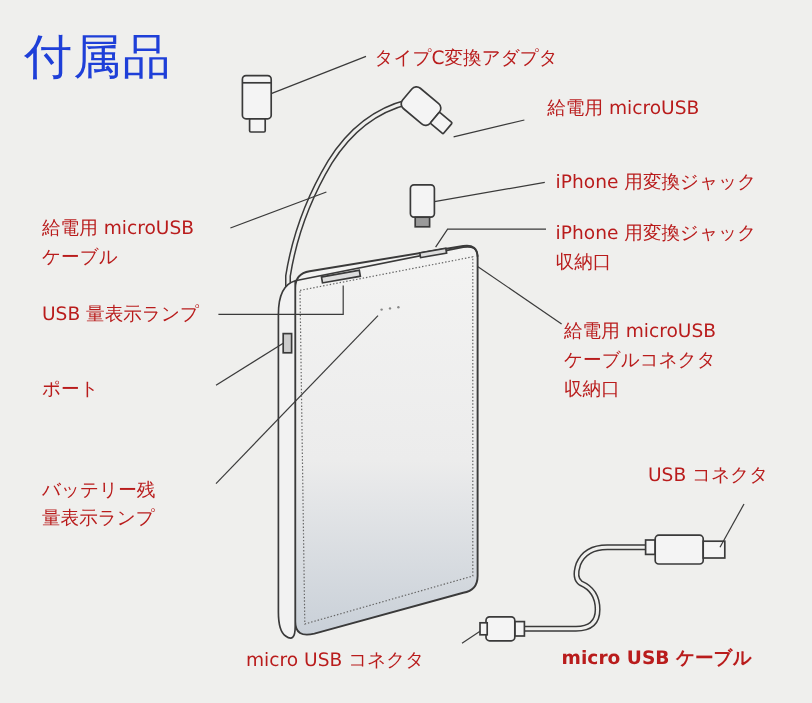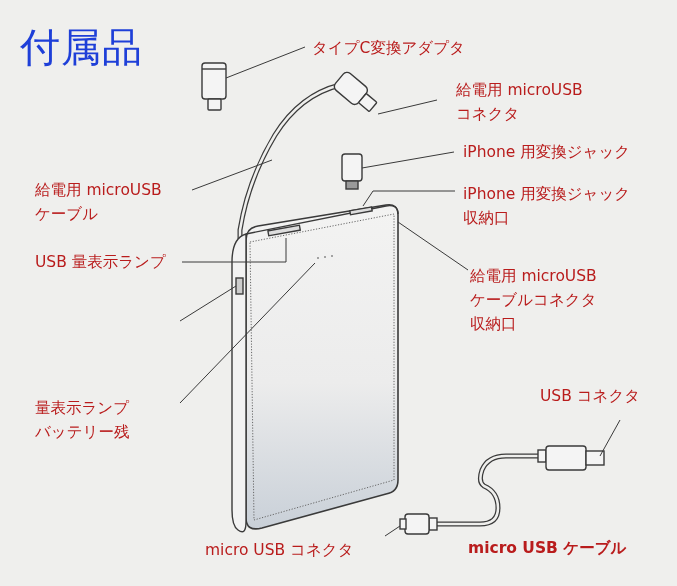--- a/index.html
+++ b/index.html
@@ -99,21 +99,20 @@
     <line x1="600" y1="456" x2="620" y2="420" stroke-width="1"></line>
     <line x1="385" y1="536" x2="400" y2="526" stroke-width="1"></line>
   </g>
 </svg>
 
 <div class="lbl" style="left:312px; top:36px;">
   <span>タイプC変換アダプタ</span>
 </div>
 <div class="lbl" style="left:456px; top:78px;">
   <span>給電用 microUSB</span>
-  <span>コネクタ</span>
 </div>
 <div class="lbl" style="left:463px; top:140px;">
   <span>iPhone 用変換ジャック</span>
 </div>
 <div class="lbl" style="left:463px; top:182px;">
   <span>iPhone 用変換ジャック</span>
   <span>収納口</span>
 </div>
 <div class="lbl" style="left:470px; top:264px;">
   <span>給電用 microUSB</span>
@@ -121,24 +120,25 @@
   <span>収納口</span>
 </div>
 <div class="lbl" style="left:35px; top:178px;">
   <span>給電用 microUSB</span>
   <span>ケーブル</span>
 </div>
 <div class="lbl" style="left:35px; top:250px;">
   <span>USB 量表示ランプ</span>
 </div>
 <div class="lbl" style="left:35px; top:312px;">
+  <span>ポート</span>
 </div>
 <div class="lbl" style="left:35px; top:396px;">
+  <span>バッテリー残</span>
   <span>量表示ランプ</span>
-  <span>バッテリー残</span>
 </div>
 <div class="lbl" style="left:540px; top:384px;">
   <span>USB コネクタ</span>
 </div>
 <div class="lbl" style="left:205px; top:538px;">
   <span>micro USB コネクタ</span>
 </div>
 <div class="lbl" style="left:468px; top:536px;font-weight:bold;">
   <span>micro USB ケーブル</span>
 </div>

